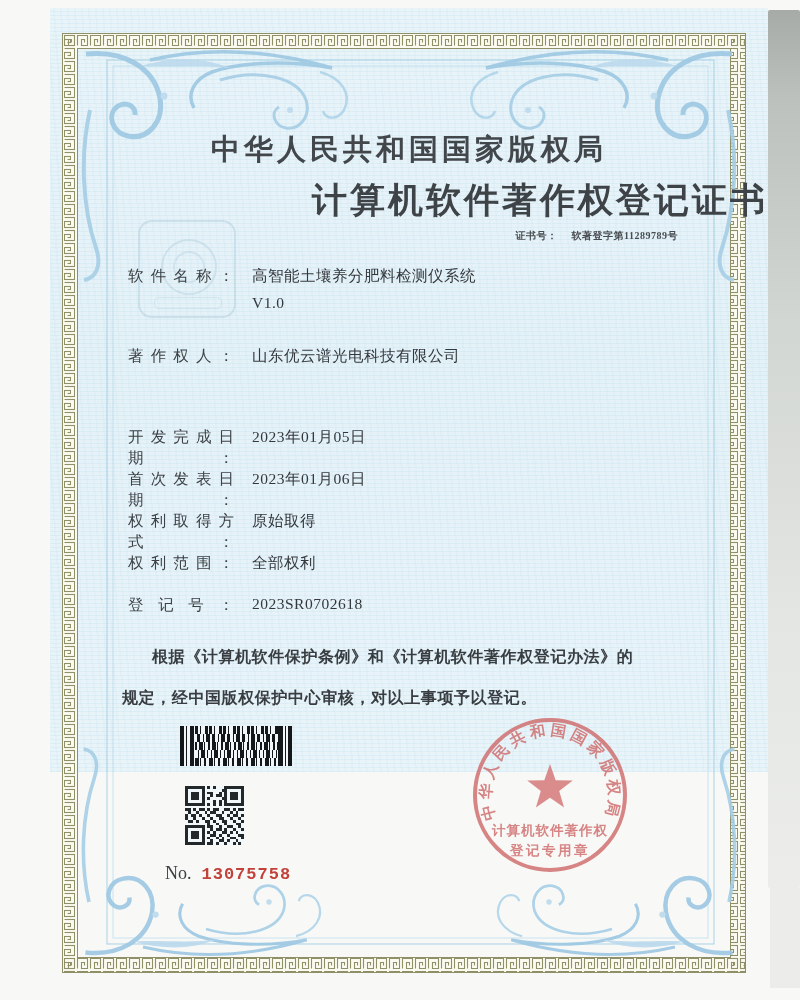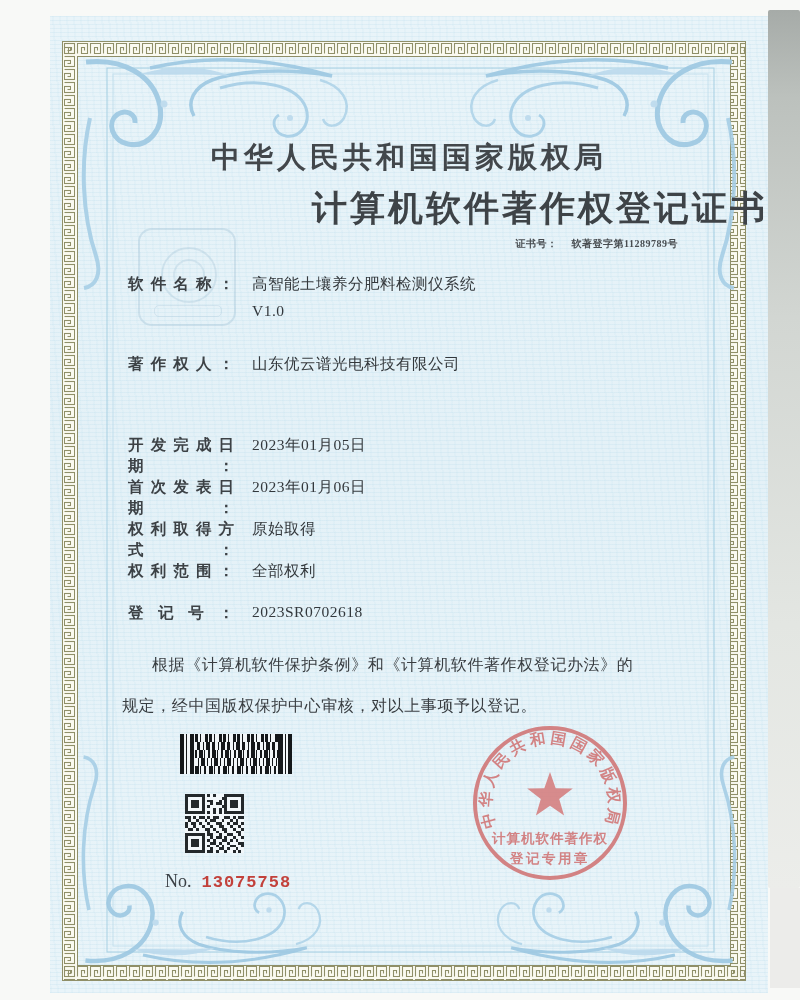--- a/index.html
+++ b/index.html
@@ -2,21 +2,21 @@
 <html><head>
 <meta charset="utf-8">
 <style>
   html,body{margin:0;padding:0;}
   body{
     width:800px;height:1000px;position:relative;overflow:hidden;
     background:#f8f9f7;
     font-family:"Liberation Serif","DejaVu Serif",serif;
   }
   .paper{
-    position:absolute;left:50px;top:16px;width:718px;height:977px;
+    position:absolute;left:50px;top:8px;width:718px;height:764px;
     background:
       repeating-linear-gradient(0deg, rgba(178,216,233,.22) 0 1px, rgba(232,243,248,0) 1px 4px),
       repeating-linear-gradient(86deg, rgba(190,224,238,.14) 0 2px, rgba(232,243,248,0) 2px 7px),
       linear-gradient(180deg,#e9f4f9 0%,#e4f1f7 45%,#e9f4f9 100%);
   }
   .scan-strip{
     position:absolute;left:768px;top:10px;width:32px;height:878px;
     background:linear-gradient(180deg,#a6aba8 0%,#bcc1bd 10%,#d2d6d2 35%,#e3e6e2 70%,#ecedea 100%);
     border-radius:2px;
   }
@@ -31,29 +31,29 @@
   }
   .cert-title{
     left:0;top:169px;width:100%;text-align:right;
     font-size:35px;font-weight:bold;letter-spacing:3px;color:#3e4347;
   }
   .certno{
     top:221px;right:90px;font-size:10px;font-weight:600;color:#474c50;letter-spacing:.5px;
   }
   .certno .gap{display:inline-block;width:14px;}
   .row-label{
-    left:78px;width:106px;font-size:15.5px;font-weight:700;color:#3c4145;
+    left:78px;width:106px;font-size:15.5px;font-weight:400;color:#3c4145;
     text-align:justify;text-align-last:justify;
   }
   .row-value{
     left:202px;font-size:15.5px;font-weight:500;color:#33383c;letter-spacing:.5px;
   }
   .statement{
     left:72px;top:628px;width:566px;font-size:16px;color:#383d41;
-    line-height:41px;letter-spacing:.6px;font-weight:400;
+    line-height:41px;letter-spacing:.6px;font-weight:700;
   }
   .statement .l1{text-indent:30px;}
   .serial{left:115px;top:855px;font-size:18px;color:#3a4046;}
   .serial .num{
     font-family:"Liberation Mono","DejaVu Sans Mono",monospace;
     font-size:17px;color:#c2413b;letter-spacing:1px;margin-left:10px;font-weight:600;
   }
   .issue-date{
     left:421px;top:857px;font-size:17.5px;color:#2e3337;letter-spacing:1px;font-weight:600;
   }

